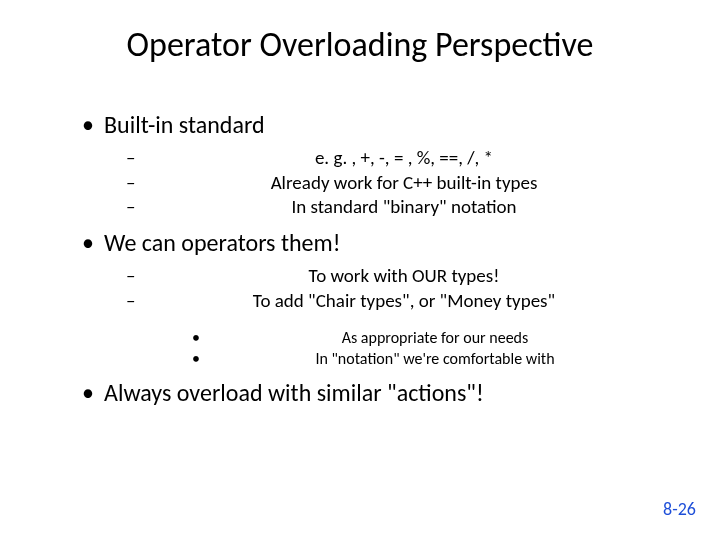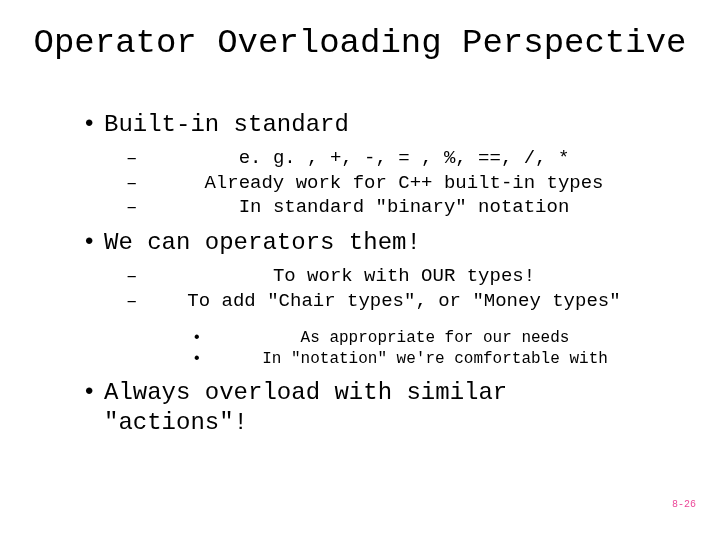--- a/index.html
+++ b/index.html
@@ -9,21 +9,20 @@
     height: 540px;
     background: #fff;
     font-family: Calibri, "Segoe UI", Arial, sans-serif;
     color: #000;
   }
   .slide {
     position: relative;
     width: 720px;
     height: 540px;
     box-sizing: border-box;
-    font-family: Liberation Mono, monospace;
   }
   .title {
     position: absolute;
     top: 24px;
     left: 0;
     width: 720px;
     text-align: center;
     font-size: 34px;
     font-weight: 400;
   }
@@ -76,23 +75,23 @@
   }
   .lvl3 > li::before {
     content: "•";
     position: absolute;
     left: 46px;
     top: 0;
   }
   .pagenum {
     position: absolute;
     right: 24px;
-    bottom: 30px;
-    font-size: 10px;
-    color: #ec4899;
+    bottom: 20px;
+    font-size: 18px;
+    color: #1d4ed8;
   }
 </style>
 </head>
 <body>
 
 <div class="slide">
   <div class="title">Operator Overloading Perspective</div>
 
   <div class="body">
     <ul class="lvl1">

